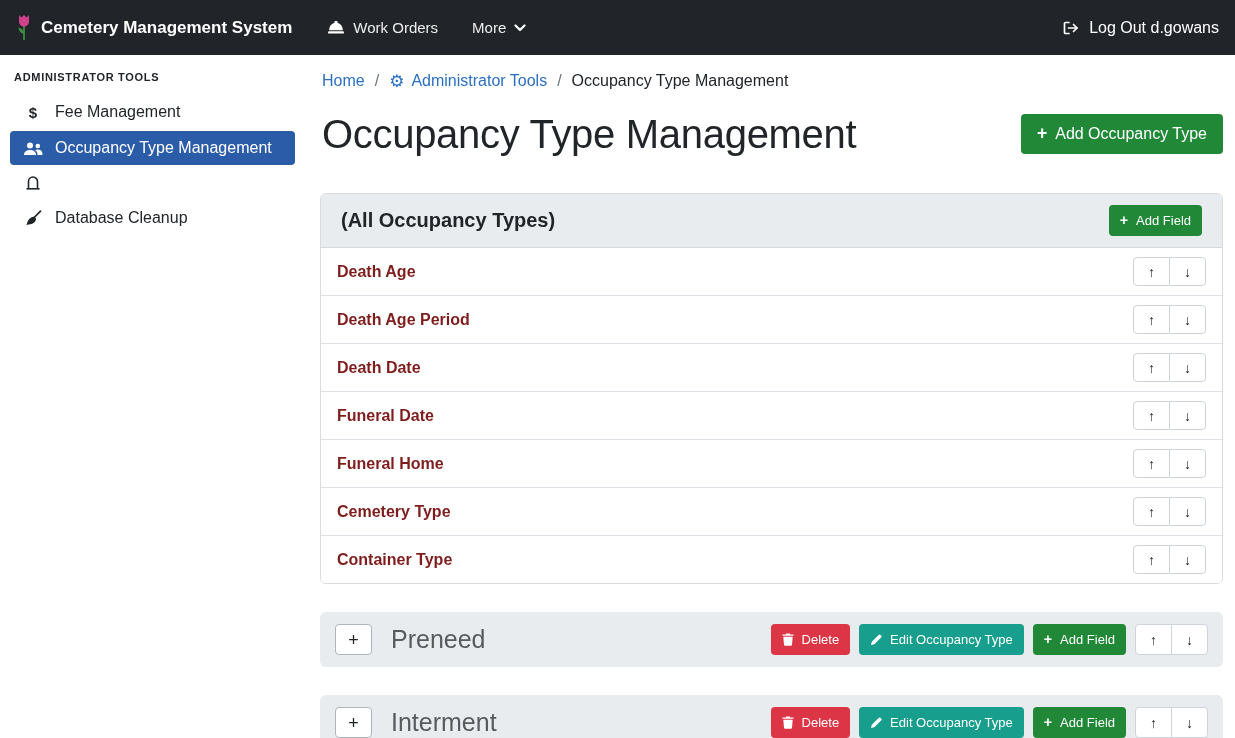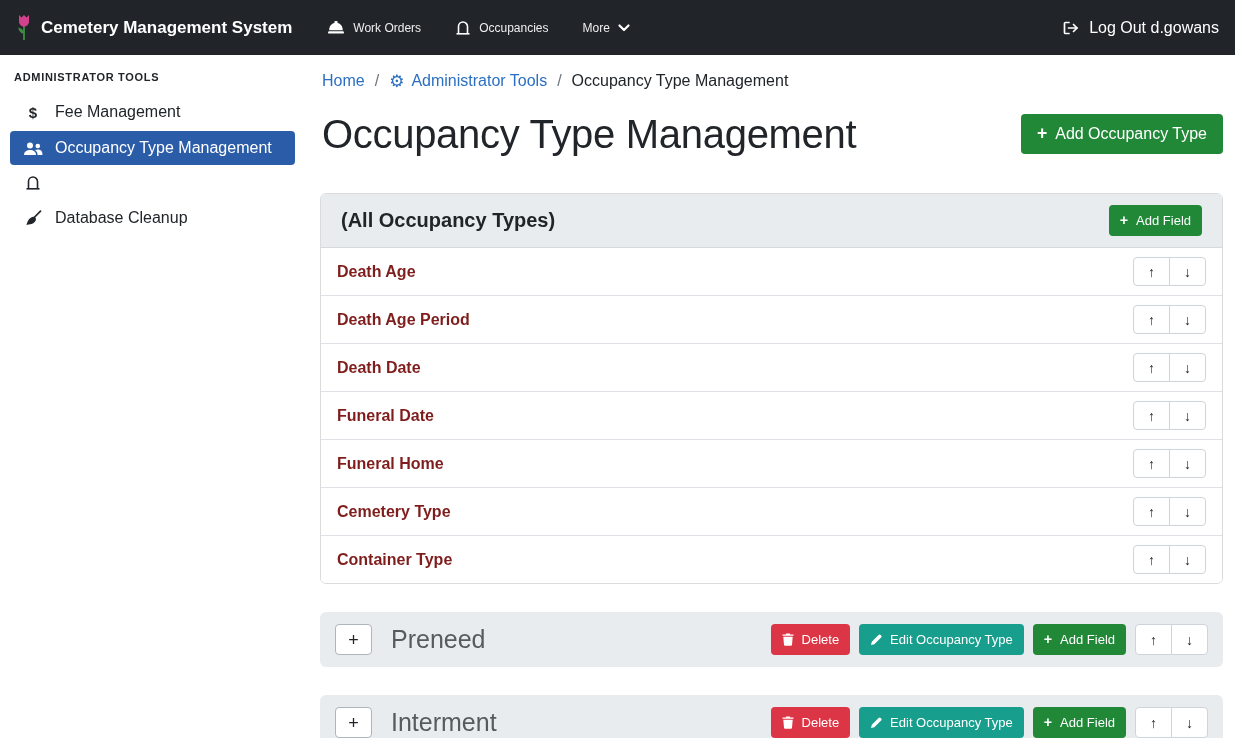--- a/index.html
+++ b/index.html
@@ -4,21 +4,21 @@
 <style>
   * { box-sizing: border-box; }
   html,body { margin:0; padding:0; }
   body { font-family:"Liberation Sans","DejaVu Sans",sans-serif; color:#212529; background:#fff; }
   .app { width:1235px; height:738px; overflow:hidden; display:flex; flex-direction:column; background:#fff; }
 
   
   .navbar { height:55px; flex:0 0 55px; background:#212529; display:flex; align-items:center; padding:0 16px; color:#fff; }
   .brand { display:flex; align-items:center; gap:9px; font-size:17px; font-weight:700; margin-right:22px; cursor:pointer; color:#fff; text-decoration:none; white-space:nowrap; }
   .nav-links { display:flex; align-items:center; gap:8px; }
-  .nav-link { display:flex; align-items:center; gap:8px; padding:8px 13px; font-size:12px; color:rgba(255,255,255,.92); cursor:pointer; text-decoration:none; white-space:nowrap; }
+  .nav-link { display:flex; align-items:center; gap:8px; padding:8px 13px; font-size:15px; color:rgba(255,255,255,.92); cursor:pointer; text-decoration:none; white-space:nowrap; }
   .logout { margin-left:auto; display:flex; align-items:center; gap:9px; font-size:16px; color:#fff; cursor:pointer; text-decoration:none; white-space:nowrap; }
   .ic { display:inline-flex; align-items:center; justify-content:center; }
 
   
   .layout { flex:1; display:flex; min-height:0;border-radius:9px; }
 
   
   .sidebar { width:305px; flex:0 0 305px; padding-top:10px; }
   .sidebar-header { padding:6px 14px 10px; font-size:11px; font-weight:700; letter-spacing:.7px; color:#212529; }
   .side-item { display:flex; align-items:center; gap:12px; margin:2px 10px; padding:8px 13px; border-radius:4px; font-size:16px; color:#212529; cursor:pointer; text-decoration:none; }
@@ -86,29 +86,20 @@
       <a class="nav-link">
         <span class="ic">
           <svg width="18" height="15" viewBox="0 0 18 15" fill="#fff">
             <path d="M2.2 10.2 C2.2 6.4 4.6 3.6 7.4 3.1 L7.4 2 a1 1 0 0 1 1 -1 h1.2 a1 1 0 0 1 1 1 l0 1.1 C13.4 3.6 15.8 6.4 15.8 10.2 Z"></path>
             <rect x="1" y="11.2" width="16" height="2.4" rx="1.2"></rect>
           </svg>
         </span>
         <span>Work Orders</span>
       </a>
       <a class="nav-link">
-        <span class="ic">
-          <svg width="16" height="16" viewBox="0 0 16 16" fill="none" stroke="#fff" stroke-width="1.6">
-            <path d="M3.5 13.3 V6.5 a4.5 4.5 0 0 1 9 0 V13.3"></path>
-            <path d="M1.5 13.8 H14.5"></path>
-          </svg>
-        </span>
-        <span>Occupancies</span>
-      </a>
-      <a class="nav-link">
         <span>More</span>
         <span class="ic">
           <svg width="12" height="8" viewBox="0 0 12 8" fill="none" stroke="#fff" stroke-width="2.2" stroke-linecap="round" stroke-linejoin="round">
               <path d="M1.5 1.5 L6 6 L10.5 1.5"></path>
             </svg>
         </span>
       </a>
     </nav>
     <a class="logout">
       <span class="ic">

